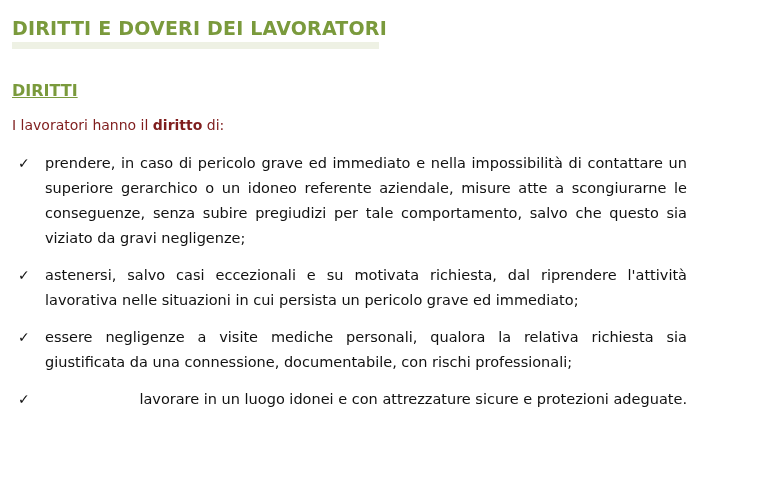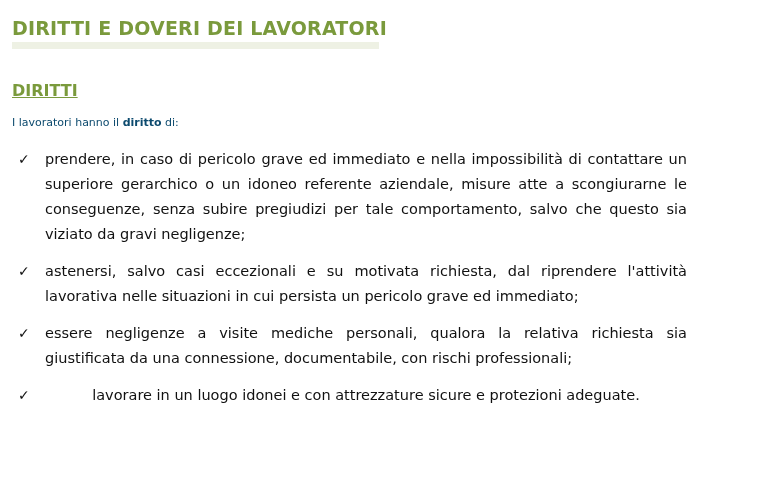--- a/index.html
+++ b/index.html
@@ -37,22 +37,22 @@
     margin: 2px 0 0 0;
   }
   .section-heading {
     font-size: 16px;
     font-weight: bold;
     color: #7a9a3c;
     text-decoration: underline;
     margin: 32px 0 0 0;
   }
   .intro {
-    font-size: 11px;
-    color: #0c4a6e;
+    font-size: 14px;
+    color: #7f1d1d;
     margin: 16px 0 0 0;
     line-height: 1.3;
   }
   .intro b {
     font-weight: bold;
   }
   ul.rights-list {
     list-style: none;
     margin: 17px 0 0 0;
     padding: 0;
@@ -75,21 +75,21 @@
     top: 0px;
     font-size: 14px;
     color: #111111;
     line-height: 1.72;
   }
   .item-text {
     display: block;
   }
   
   li.single-line .item-text {
-    text-align: center;
+    text-align: right;
   }
 </style>
 </head>
 <body>
 
 <div class="page">
 
   <h1 class="doc-title">DIRITTI E DOVERI DEI LAVORATORI</h1>
   <div class="title-rule"></div>
 

